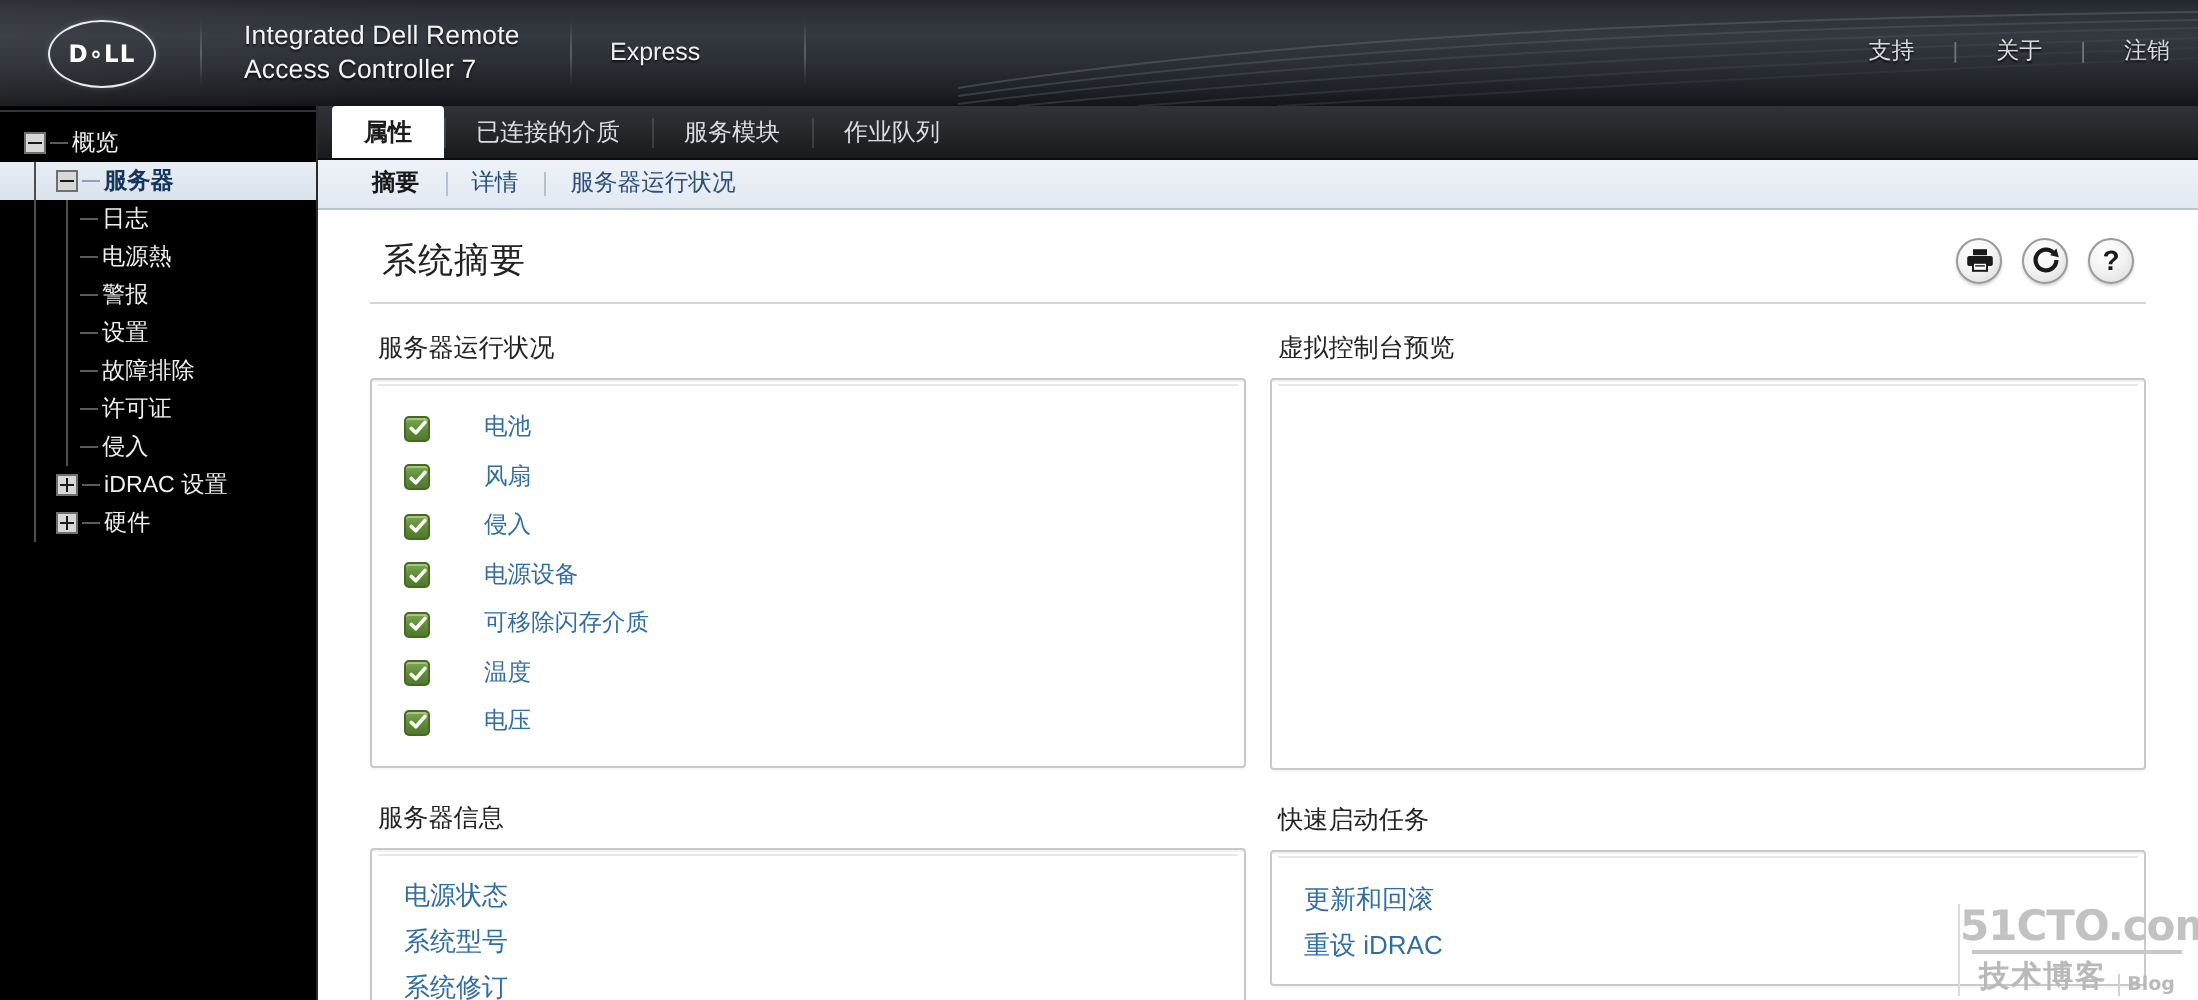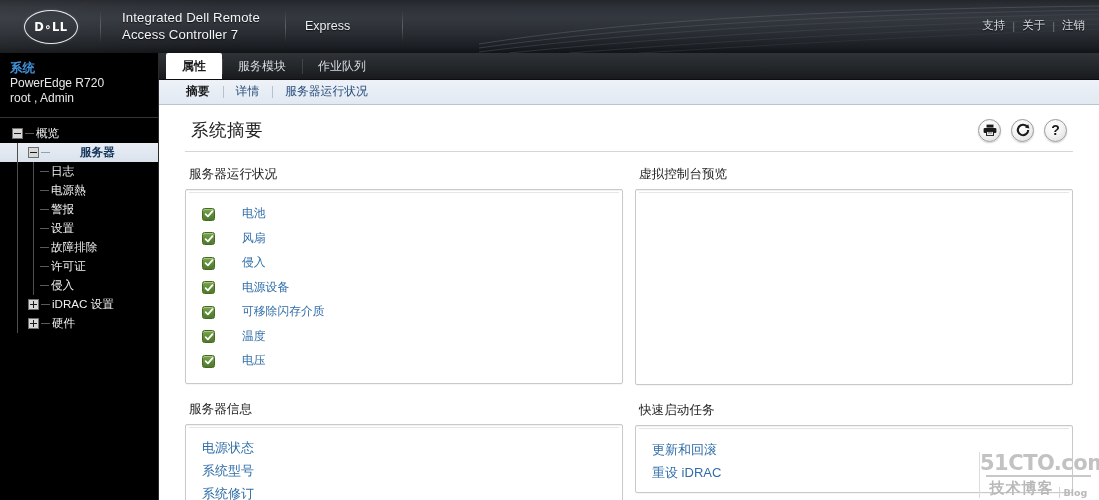--- a/index.html
+++ b/index.html
@@ -37,21 +37,21 @@
     background: linear-gradient(180deg, rgba(255,255,255,0) 0%, rgba(255,255,255,.22) 50%, rgba(255,255,255,0) 100%); }
   .hdr-title {
     position: absolute; left: 122px; top: 10px; color: #f2f4f6;
     font-size: 13.2px; line-height: 16.5px; letter-spacing: .1px; white-space: pre-line;
     text-shadow: 0 1px 1px rgba(0,0,0,.7);
   }
   .hdr-express {
     position: absolute; left: 305px; top: 19px; color: #eceff2; font-size: 12.5px;
     text-shadow: 0 1px 1px rgba(0,0,0,.7);
   }
-  .hdr-links { position: absolute; right: 14px; top: 18px; display: flex; align-items: center; gap: 7px; }
+  .hdr-links { position: absolute; right: 14px; top: 18px; display: flex; align-items: center; gap: 19px; }
   .hdr-links a { color: #d7dbe0; font-size: 11.5px; text-decoration: none; text-shadow: 0 1px 1px rgba(0,0,0,.8); }
   .hdr-links .bar { color: #6e757e; font-size: 11px; }
 
   
   .body-wrap { display: flex; width: 1099px; height: 447px; }
 
   
   .sidebar {
     width: 159px; height: 447px; background: #000000; position: relative;
     border-right: 1px solid #2a2a2a; flex: 0 0 159px;
@@ -202,41 +202,36 @@
     <span class="bar">|</span>
     <a href="#">关于</a>
     <span class="bar">|</span>
     <a href="#">注销</a>
   </div>
 </div>
 
 <div class="body-wrap">
 
   <div class="sidebar">
-    <div class="sb-head">
-      <div class="sb-sys">系统</div>
-      <div class="sb-model">PowerEdge R720</div>
-      <div class="sb-user">root , Admin</div>
-    </div>
     <div class="sb-rule"></div>
     <div class="tree" id="nav-tree">
         <div class="tnode">
           <span class="expander" style="left: 12px;">
             <i></i>
           </span>
           <span class="elbow" style="left: 25px;"></span>
           <a href="#" class="tlabel" style="margin-left: 36px;">概览</a>
         </div>
         <div class="tnode sel">
           <span class="vline" style="left: 17px; top: 0px; height: 19px;"></span>
           <span class="expander" style="left: 28px;">
             <i></i>
           </span>
           <span class="elbow" style="left: 41px;"></span>
-          <a href="#" class="tlabel" style="margin-left: 80px;">服务器</a>
+          <a href="#" class="tlabel" style="margin-left: 52px;">服务器</a>
         </div>
         <div class="tnode">
           <span class="vline" style="left: 17px; top: 0px; height: 19px;"></span>
           <span class="vline" style="left: 33px; top: 0px; height: 19px;"></span>
           <span class="elbow" style="left: 40px;"></span>
           <a href="#" class="tlabel" style="margin-left: 51px;">日志</a>
         </div>
         <div class="tnode">
           <span class="vline" style="left: 17px; top: 0px; height: 19px;"></span>
           <span class="vline" style="left: 33px; top: 0px; height: 19px;"></span>
@@ -289,20 +284,21 @@
           <span class="elbow" style="left: 41px;"></span>
           <a href="#" class="tlabel" style="margin-left: 52px;">硬件</a>
         </div>
       </div>
   </div>
 
   <div class="main">
 
     <div class="tabbar" id="tabbar">
         <div class="tab active">属性</div>
+        <div class="tab">已连接的介质</div>
         <div class="tab">服务模块</div>
         <div class="tab">作业队列</div>
       </div>
     <div class="subtabbar" id="subtabbar">
         <a href="#" class="subtab active">摘要</a>
         <a href="#" class="subtab">详情</a>
         <a href="#" class="subtab">服务器运行状况</a>
       </div>
 
     <div class="content">

